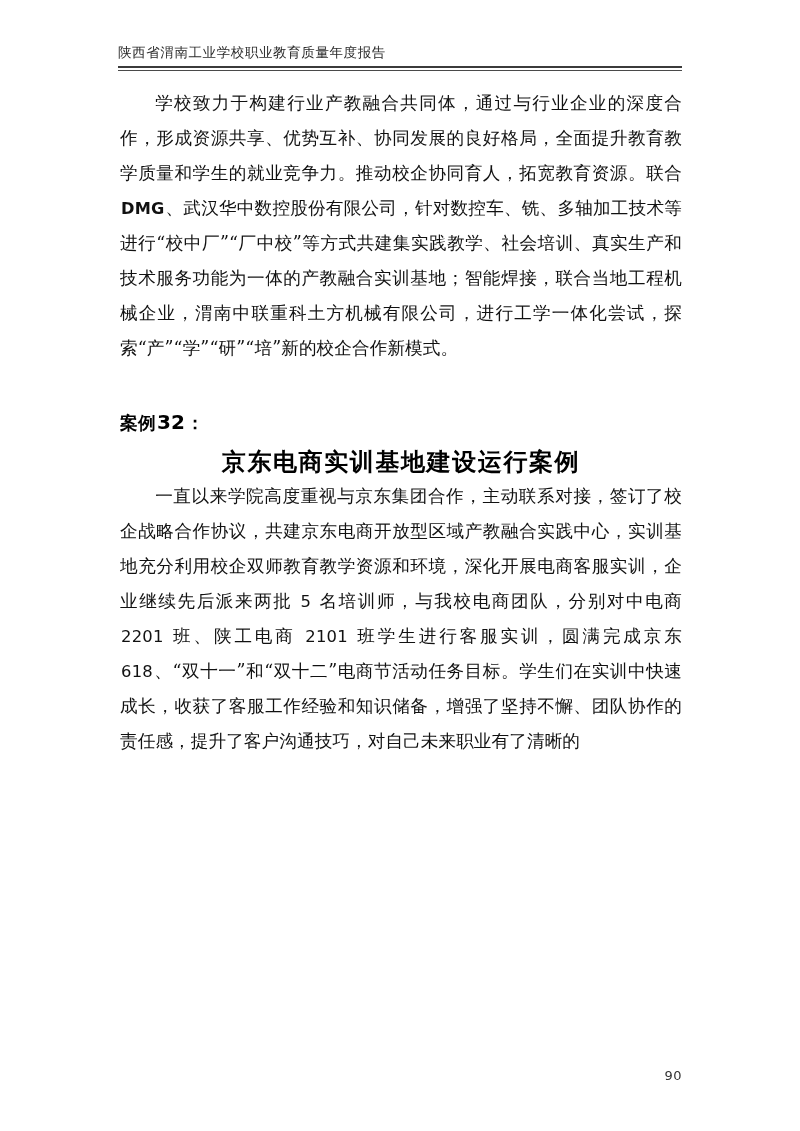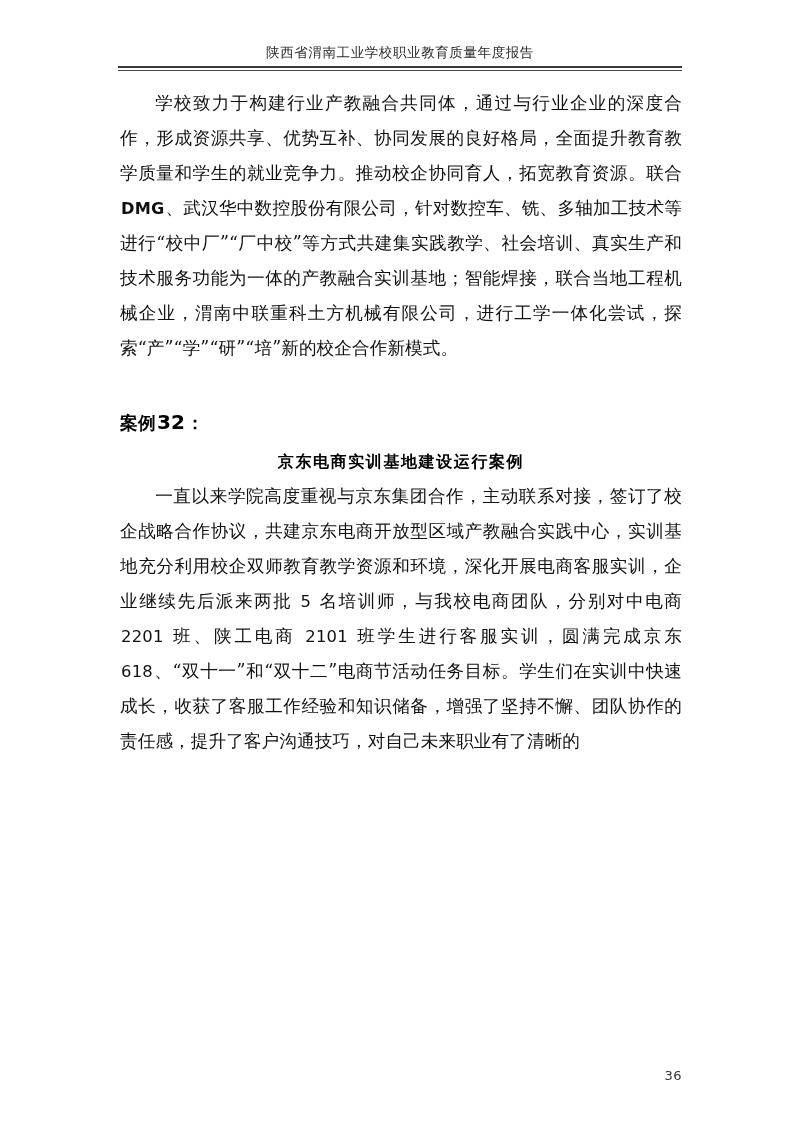--- a/index.html
+++ b/index.html
@@ -23,21 +23,21 @@
     inset: 0;
     background: #ffffff;
   }
 
   
   .header {
     position: absolute;
     left: 118px;
     top: 44px;
     width: 564px;
-    text-align: center;
+    text-align: left;
   }
   .header-title {
     font-family: "DejaVu Serif", "Liberation Serif", serif;
     font-size: 13.5px;
     letter-spacing: 0.6px;
     color: #2a2a2a;
     line-height: 1.2;
     white-space: nowrap;
   }
   .header-rule {
@@ -109,21 +109,21 @@
     font-size: 17.6px;
     line-height: 32px;
     font-weight: 700;
     letter-spacing: 0.4px;
     color: #000;
   }
   .case-label .lat-b { font-size: 20px; }
 
   .case-title {
     margin: 6px 0 0 0;
-    font-size: 16px;
+    font-size: 24px;
     line-height: 34px;
     font-weight: 700;
     text-align: center;
     letter-spacing: 1.6px;
     color: #000;
   }
 
   .after-title {
     margin-top: 8px;
   }
@@ -164,15 +164,15 @@
 
       <h2 class="case-title">京东电商实训基地建设运行案例</h2>
     </div>
 
     <p class="para after-title">
       <span>一直以来学院高度重视与京东集团合作，主动联系对接，签订了校企战略合作协议，共建京东电商开放型区域产教融合实践中心，实训基地充分利用校企双师教育教学资源和环境，深化开展电商客服实训，企业继续先后派来两批 </span><span class="lat">5</span><span> 名培训师，与我校电商团队，分别对中电商 </span><span class="lat">2201</span><span> 班、陕工电商 </span><span class="lat">2101</span><span> 班学生进行客服实训，圆满完成京东 </span><span class="lat">618</span><span>、“双十一”和“双十二”电商节活动任务目标。学生们在实训中快速成长，收获了客服工作经验和知识储备，增强了坚持不懈、团队协作的责任感，提升了客户沟通技巧，对自己未来职业有了清晰的</span>
     </p>
 
   </div>
 
-  <div class="page-number">36</div>
+  <div class="page-number">90</div>
 
 </div>
 
 </body></html>

